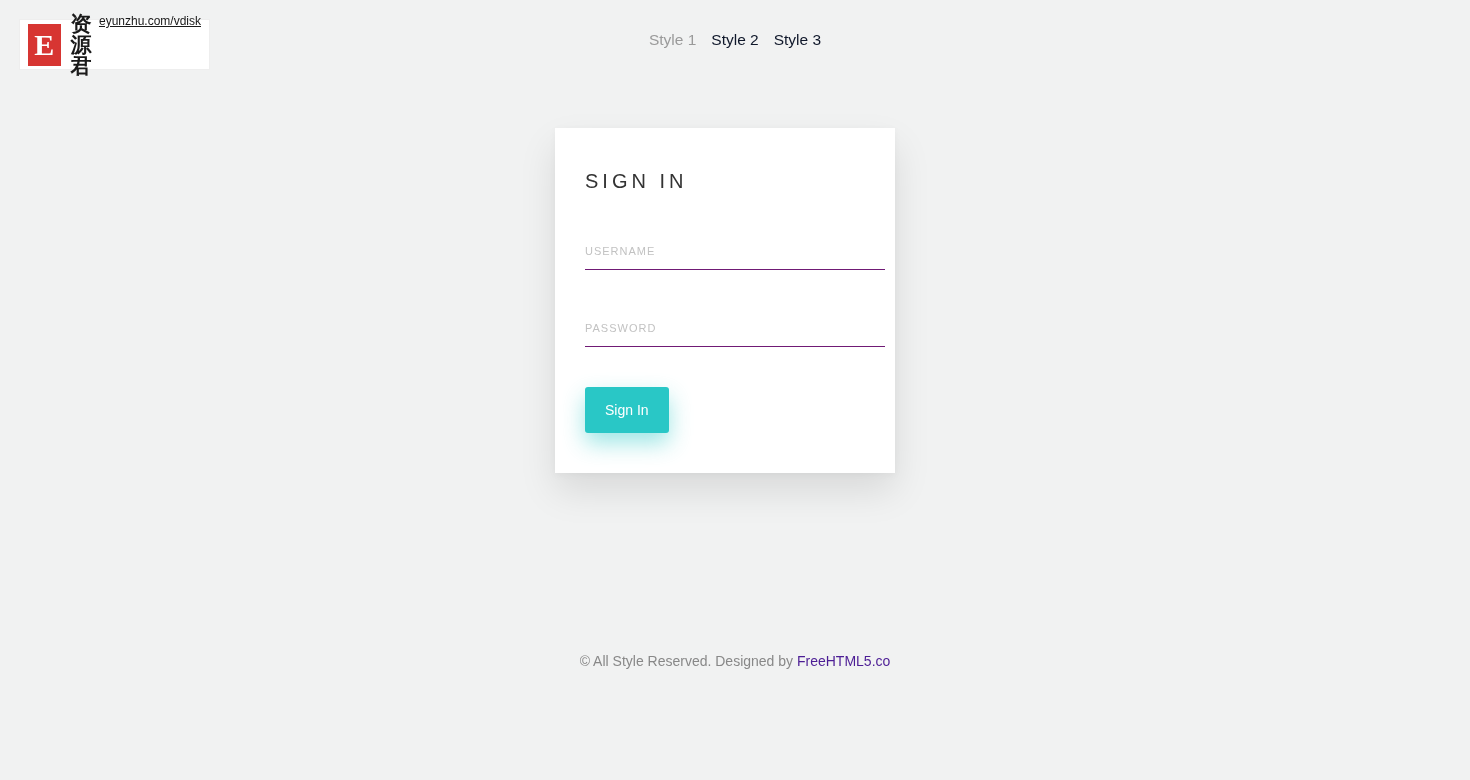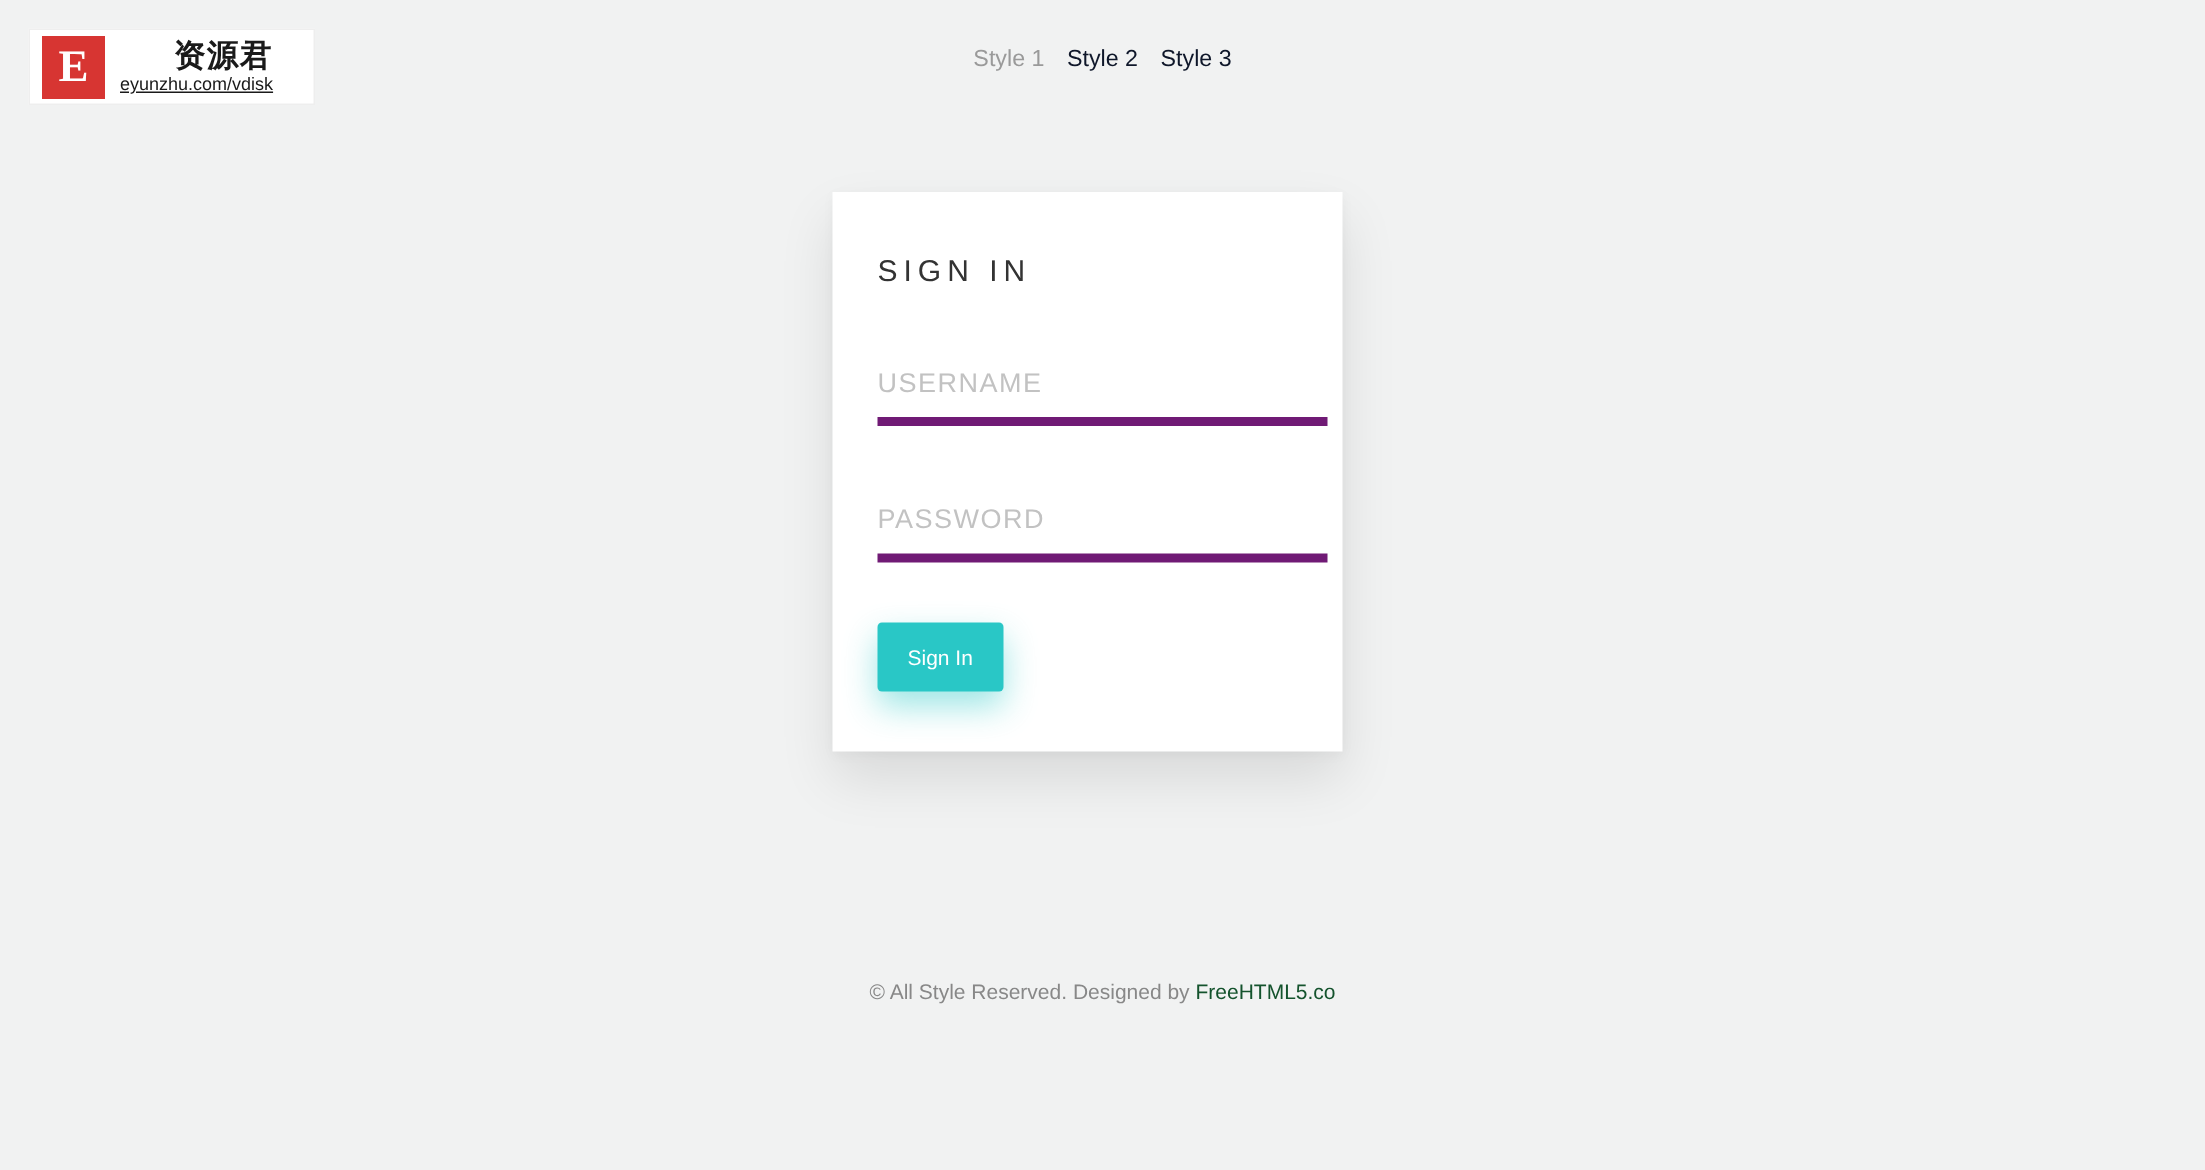--- a/index.html
+++ b/index.html
@@ -37,23 +37,22 @@
     color: #fff;
     font-weight: bold;
     font-size: 30px;
     font-family: Georgia, serif;
     display: flex;
     align-items: center;
     justify-content: center;
   }
   .logo-text {
     display: flex;
-    flex-direction: column;
+    flex-direction: row;
     line-height: 1;
-    align-items: flex-end;
   }
   .logo-cn {
     font-size: 21px;
     font-weight: 700;
     color: #1a1a1a;
     letter-spacing: 1px;
   }
   .logo-en {
     font-size: 12px;
     color: #1a1a1a;
@@ -91,23 +90,23 @@
   .card h1 {
     font-size: 20px;
     font-weight: 400;
     letter-spacing: 4px;
     color: #333;
     margin-bottom: 40px;
   }
   .field {
     width: 300px;
     border: none;
-    border-bottom: 6px solid #701a75;
+    border-bottom: 1px solid #701a75;
     padding: 12px 0;
-    font-size: 18px;
+    font-size: 11px;
     color: #4c1d95;
     outline: none;
     background: transparent;
     margin-bottom: 40px;
     letter-spacing: 1px;
   }
   .field::placeholder {
     color: #c2c2c2;
     letter-spacing: 1px;
   }
@@ -147,21 +146,21 @@
 
   
   .footer {
     position: absolute;
     top: 653px;
     left: 50%;
     transform: translateX(-50%);
     font-size: 14px;
     color: #888;
   }
-  .footer .fl { color: #14532d; cursor: pointer; }
+  .footer .fl { color: #4c1d95; cursor: pointer; }
 </style>
 </head>
 <body>
 
 <div class="logo">
   <div class="logo-e">E</div>
   <div class="logo-text">
     <span class="logo-cn">资源君</span>
     <span class="logo-en">eyunzhu.com/vdisk</span>
   </div>

